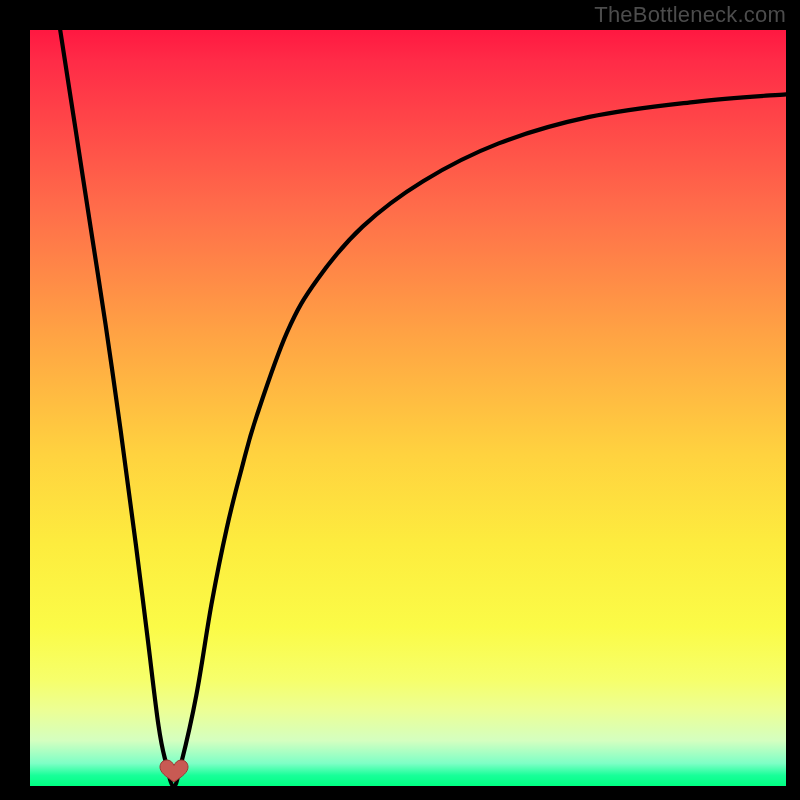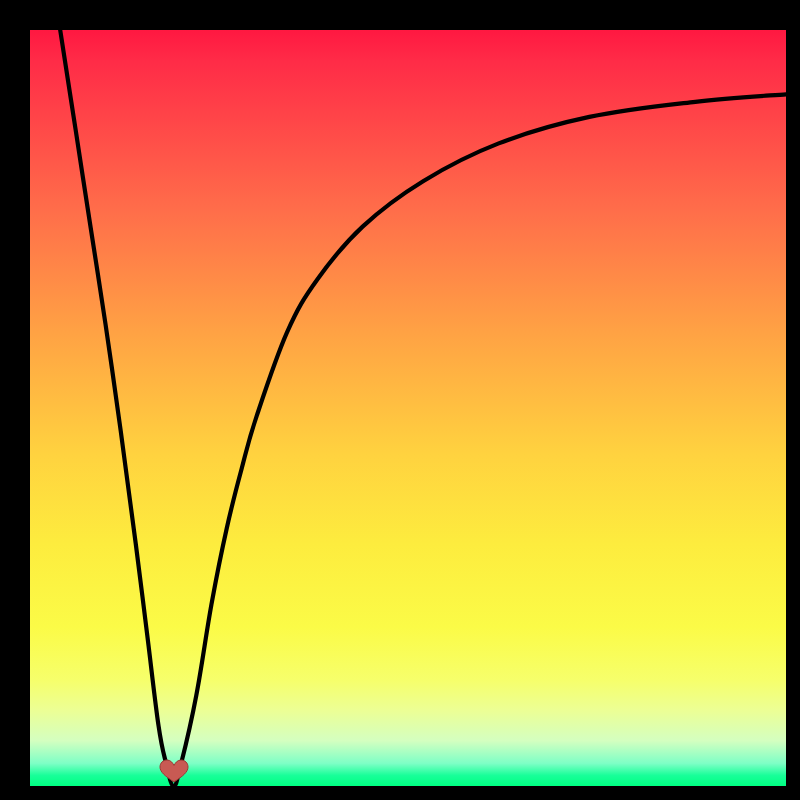--- a/index.html
+++ b/index.html
@@ -61,20 +61,21 @@
     width: 34px;
     height: 28px;
     pointer-events: none;
   }
   .heart svg { display: block; }
 </style>
 </head>
 <body>
 
 <div class="outer">
+  <div class="attribution">TheBottleneck.com</div>
 
   <div class="plot">
     <svg class="curve" viewBox="0 0 756 756" preserveAspectRatio="none">
       <path id="curve-path" d="M 30.2 0.0 C 33.0 17.7, 39.9 62.9, 45.4 98.3 C 50.8 133.7, 55.0 161.2, 60.5 196.6 C 65.9 231.9, 70.2 258.1, 75.6 294.8 C 81.0 331.6, 85.3 361.2, 90.7 400.7 C 96.2 440.1, 101.1 477.3, 105.8 514.1 C 110.6 550.8, 113.1 572.1, 117.2 604.8 C 121.3 637.5, 125.1 672.4, 128.5 695.5 C 131.9 718.7, 133.4 722.4, 136.1 733.3 C 138.8 744.2, 140.9 756.0, 143.6 756.0 C 146.4 756.0, 147.1 749.6, 151.2 733.3 C 155.3 717.0, 160.9 693.9, 166.3 665.3 C 171.8 636.7, 176.0 604.5, 181.4 574.6 C 186.9 544.6, 191.1 523.5, 196.6 499.0 C 202.0 474.5, 206.2 458.9, 211.7 438.5 C 217.1 418.1, 218.6 410.1, 226.8 385.6 C 235.0 361.1, 246.2 326.9, 257.0 302.4 C 267.9 277.9, 273.7 268.5, 287.3 249.5 C 300.9 230.4, 313.6 214.3, 332.6 196.6 C 351.7 178.9, 368.6 166.2, 393.1 151.2 C 417.6 136.2, 438.8 125.0, 468.7 113.4 C 498.7 101.8, 524.1 94.4, 559.4 86.9 C 594.8 79.5, 629.9 75.9, 665.3 71.8 C 700.7 67.7, 739.7 65.6, 756.0 64.3" fill="none" stroke="#000" stroke-width="4.2" stroke-linejoin="round" stroke-linecap="round"></path>
     </svg>
     <div class="heart" id="heart-marker" style="left: 126.64px; top: 726.44px;">
       <svg viewBox="0 0 34 28">
         <path d="M10 4 C6 4 3 7 3 11 C3 16 8 20 17 26 C26 20 31 16 31 11 C31 7 28 4 24 4 C20 4 18 7.5 17 9.5 C16 7.5 14 4 10 4 Z" fill="#c85a53" stroke="#9c3b35" stroke-width="1"></path>
       </svg>
     </div>

